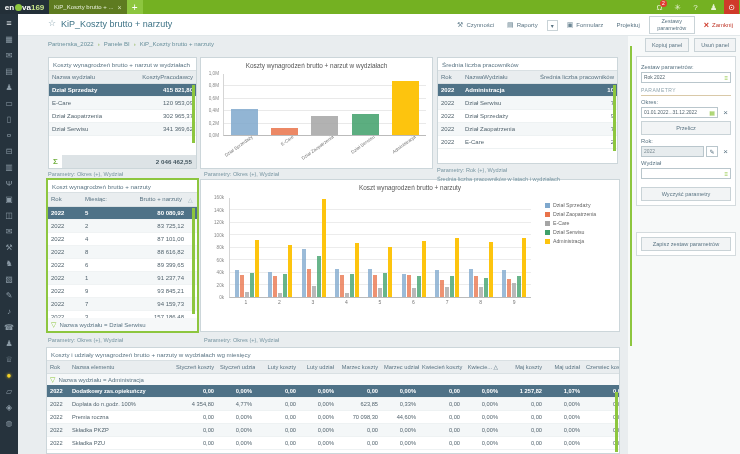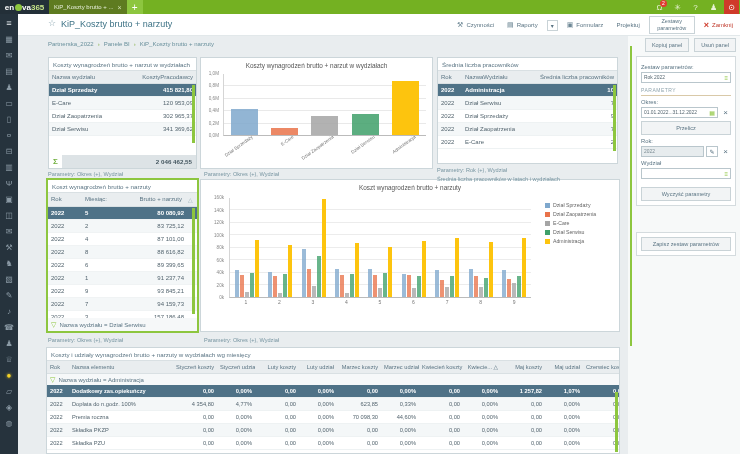--- a/index.html
+++ b/index.html
@@ -127,21 +127,21 @@
 </head>
 <body>
 
 <div class="stage">
 
   <div class="topbar">
     <div class="logo">
         <span>en</span>
         <span class="o"></span>
         <span>va</span>
-        <span class="n365">365</span>
+        <span class="n365">169</span>
       </div>
     <div class="tab">
         <span>KiP_Koszty brutto + ...</span>
         <span class="x">×</span>
       </div>
     <div class="tabplus">+</div>
     <div class="topsp"></div>
     <div class="topicons" id="top-icons">
         <div class="tic">Ω<span class="badge">2</span></div>
         <div class="tic">✳</div>

